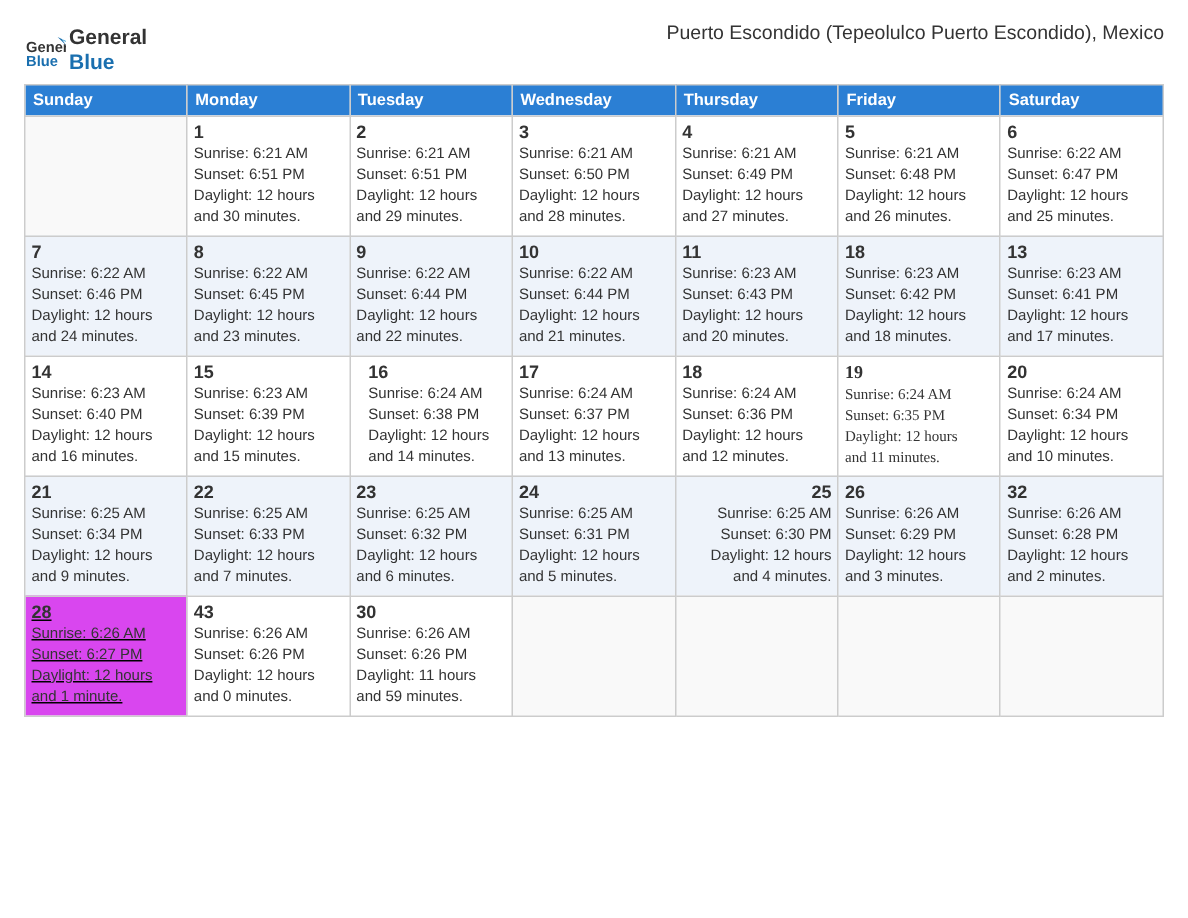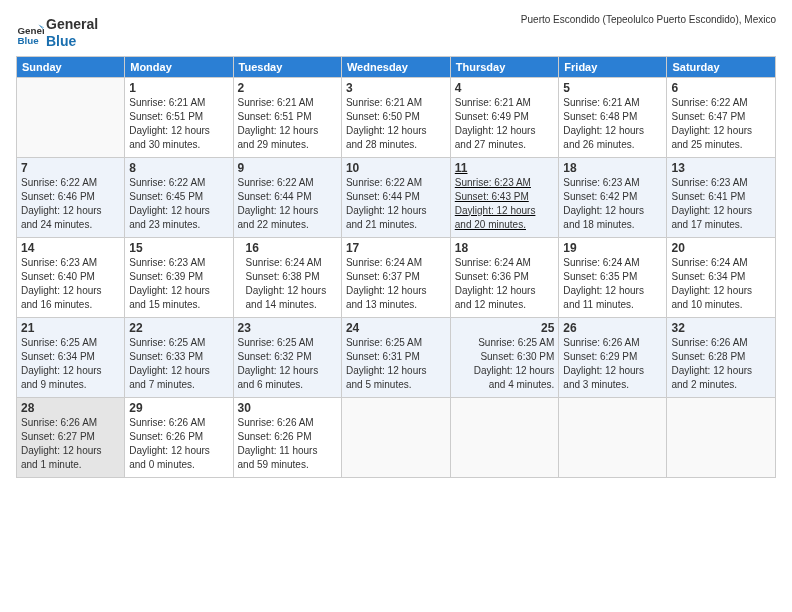--- a/index.html
+++ b/index.html
@@ -34,21 +34,21 @@
     }
     .title-section {
       text-align: right;
     }
     .month-title {
       font-size: 32px;
       font-weight: bold;
       color: #333;
     }
     .subtitle {
-      font-size: 10px;
+      font-size: 13px;
       color: #333;
       margin-top: 2px;
     }
     .calendar {
       width: 100%;
       border-collapse: collapse;
       margin-top: 6px;
       border-radius: 16px;
     }
     .calendar th {
@@ -184,21 +184,21 @@
 Daylight: 12 hours
 and 22 minutes.</div>
           </td>
           <td style="background: rgb(238, 243, 250);">
             <div class="day-number">10</div>
             <div class="day-info" style="white-space: pre-line;">Sunrise: 6:22 AM
 Sunset: 6:44 PM
 Daylight: 12 hours
 and 21 minutes.</div>
           </td>
-          <td style="background: rgb(238, 243, 250); text-decoration: underline;">
+          <td style="background: rgb(238, 243, 250);">
             <div class="day-number">11</div>
             <div class="day-info" style="white-space: pre-line;">Sunrise: 6:23 AM
 Sunset: 6:43 PM
 Daylight: 12 hours
 and 20 minutes.</div>
           </td>
           <td style="background: rgb(238, 243, 250);">
             <div class="day-number">18</div>
             <div class="day-info" style="white-space: pre-line;">Sunrise: 6:23 AM
 Sunset: 6:42 PM
@@ -242,21 +242,21 @@
 Daylight: 12 hours
 and 13 minutes.</div>
           </td>
           <td style="background: rgb(255, 255, 255);">
             <div class="day-number">18</div>
             <div class="day-info" style="white-space: pre-line;">Sunrise: 6:24 AM
 Sunset: 6:36 PM
 Daylight: 12 hours
 and 12 minutes.</div>
           </td>
-          <td style="background: rgb(255, 255, 255);">
+          <td style="background: rgb(255, 255, 255); font-family: Liberation Serif, serif;">
             <div class="day-number">19</div>
             <div class="day-info" style="white-space: pre-line;">Sunrise: 6:24 AM
 Sunset: 6:35 PM
 Daylight: 12 hours
 and 11 minutes.</div>
           </td>
           <td style="background: rgb(255, 255, 255);">
             <div class="day-number">20</div>
             <div class="day-info" style="white-space: pre-line;">Sunrise: 6:24 AM
 Sunset: 6:34 PM
@@ -309,29 +309,29 @@
           </td>
           <td style="background: rgb(238, 243, 250);">
             <div class="day-number">32</div>
             <div class="day-info" style="white-space: pre-line;">Sunrise: 6:26 AM
 Sunset: 6:28 PM
 Daylight: 12 hours
 and 2 minutes.</div>
           </td>
         </tr>
         <tr>
-          <td style="background: #e5e5e5;">
+          <td style="background: #d946ef; text-decoration: underline;">
             <div class="day-number">28</div>
             <div class="day-info" style="white-space: pre-line;">Sunrise: 6:26 AM
 Sunset: 6:27 PM
 Daylight: 12 hours
 and 1 minute.</div>
           </td>
           <td style="background: rgb(255, 255, 255);">
-            <div class="day-number">29</div>
+            <div class="day-number">43</div>
             <div class="day-info" style="white-space: pre-line;">Sunrise: 6:26 AM
 Sunset: 6:26 PM
 Daylight: 12 hours
 and 0 minutes.</div>
           </td>
           <td style="background: rgb(255, 255, 255);">
             <div class="day-number">30</div>
             <div class="day-info" style="white-space: pre-line;">Sunrise: 6:26 AM
 Sunset: 6:26 PM
 Daylight: 11 hours

